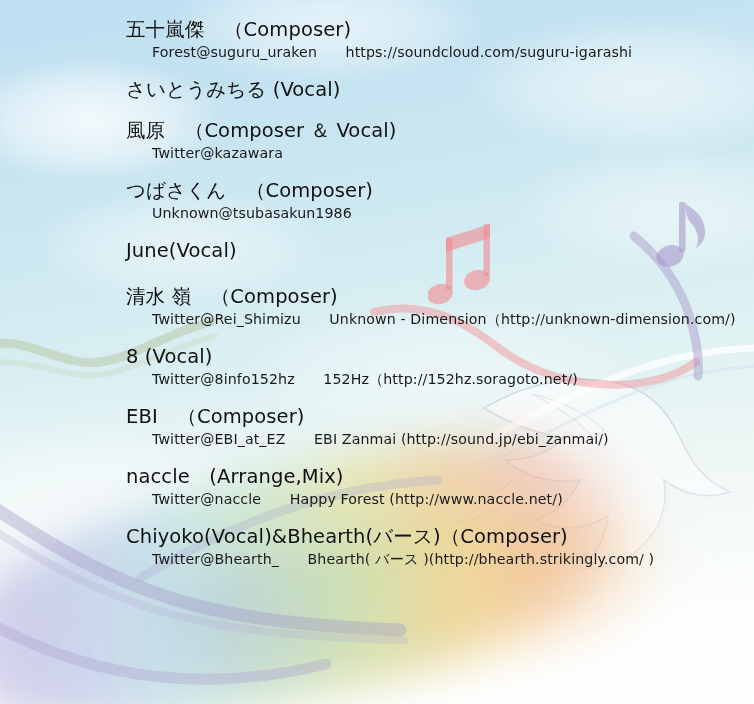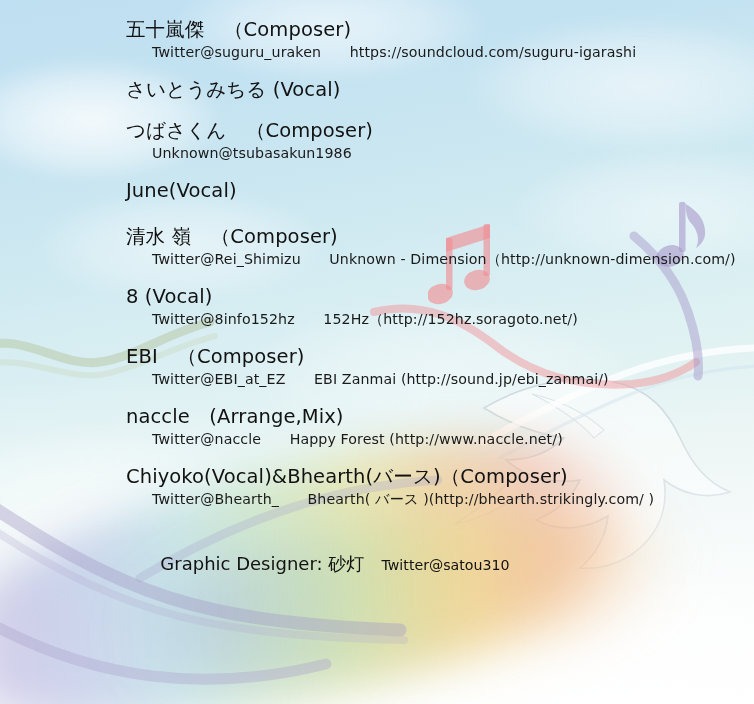--- a/index.html
+++ b/index.html
@@ -252,27 +252,31 @@
     </svg>
     <svg class="ribbon" style="left:140px; top:470px; width:300px; height:120px;" viewBox="0 0 300 120">
       <path d="M0,108 C50,78 108,50 170,32 C218,18 262,12 298,10" stroke="rgba(170,164,204,0.30)" stroke-width="9" stroke-linecap="round" fill="none"></path>
     </svg>
   </div>
 
   <div class="credits-list">
 
     <div class="credit-entry">
       <div class="credit-name">五十嵐傑　（Composer)</div>
-      <div class="credit-sub">Twitter@suguru_uraken　　https://soundcloud.com/suguru-igarashi</div>
+      <div class="credit-sub">Forest@suguru_uraken　　https://soundcloud.com/suguru-igarashi</div>
     </div>
 
     <div class="credit-entry">
       <div class="credit-name">さいとうみちる (Vocal)</div>
     </div>
 
+    <div class="credit-entry">
+      <div class="credit-name">風原　（Composer ＆ Vocal)</div>
+      <div class="credit-sub">Twitter@kazawara</div>
+    </div>
 
     <div class="credit-entry">
       <div class="credit-name">つばさくん　（Composer)</div>
       <div class="credit-sub">Unknown@tsubasakun1986</div>
     </div>
 
     <div class="credit-entry no-sub">
       <div class="credit-name">June(Vocal)</div>
     </div>
 
@@ -294,18 +298,15 @@
     <div class="credit-entry">
       <div class="credit-name">naccle　(Arrange,Mix)</div>
       <div class="credit-sub">Twitter@naccle　　Happy Forest (http://www.naccle.net/)</div>
     </div>
 
     <div class="credit-entry">
       <div class="credit-name">Chiyoko(Vocal)&amp;Bhearth(バース)（Composer)</div>
       <div class="credit-sub">Twitter@Bhearth_　　Bhearth( バース )(http://bhearth.strikingly.com/ )</div>
     </div>
 
-    <div class="designer-line">
-      <span>Graphic Designer: 砂灯</span><span>   </span><span class="designer-handle">Twitter@satou310</span>
-    </div>
 
   </div>
 </div>
 
 </body></html>

